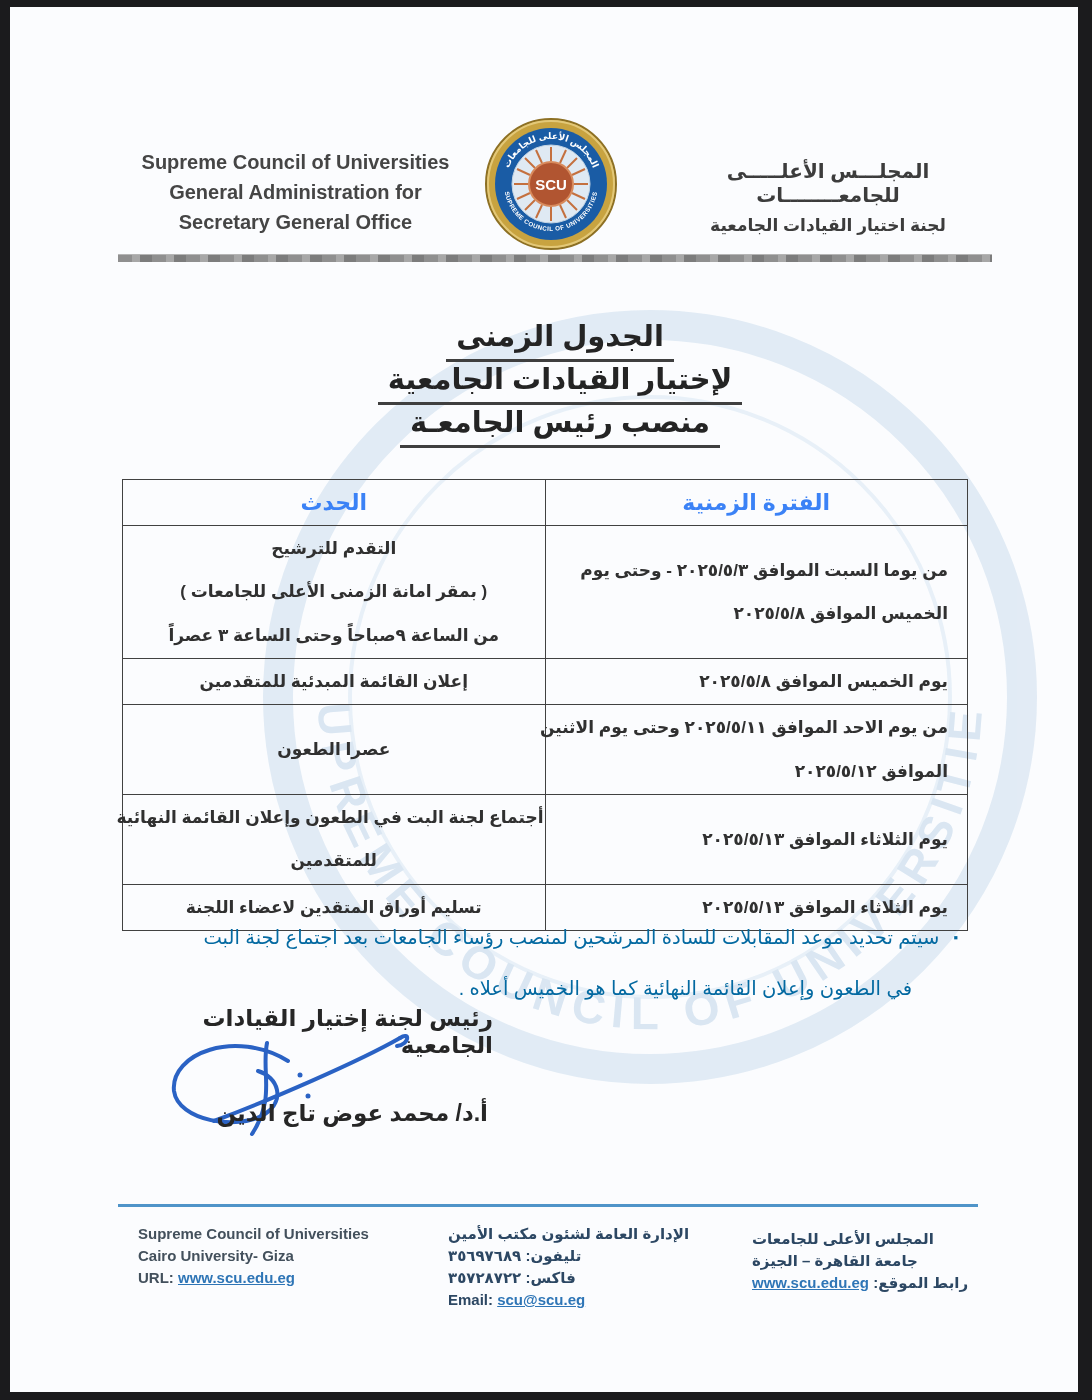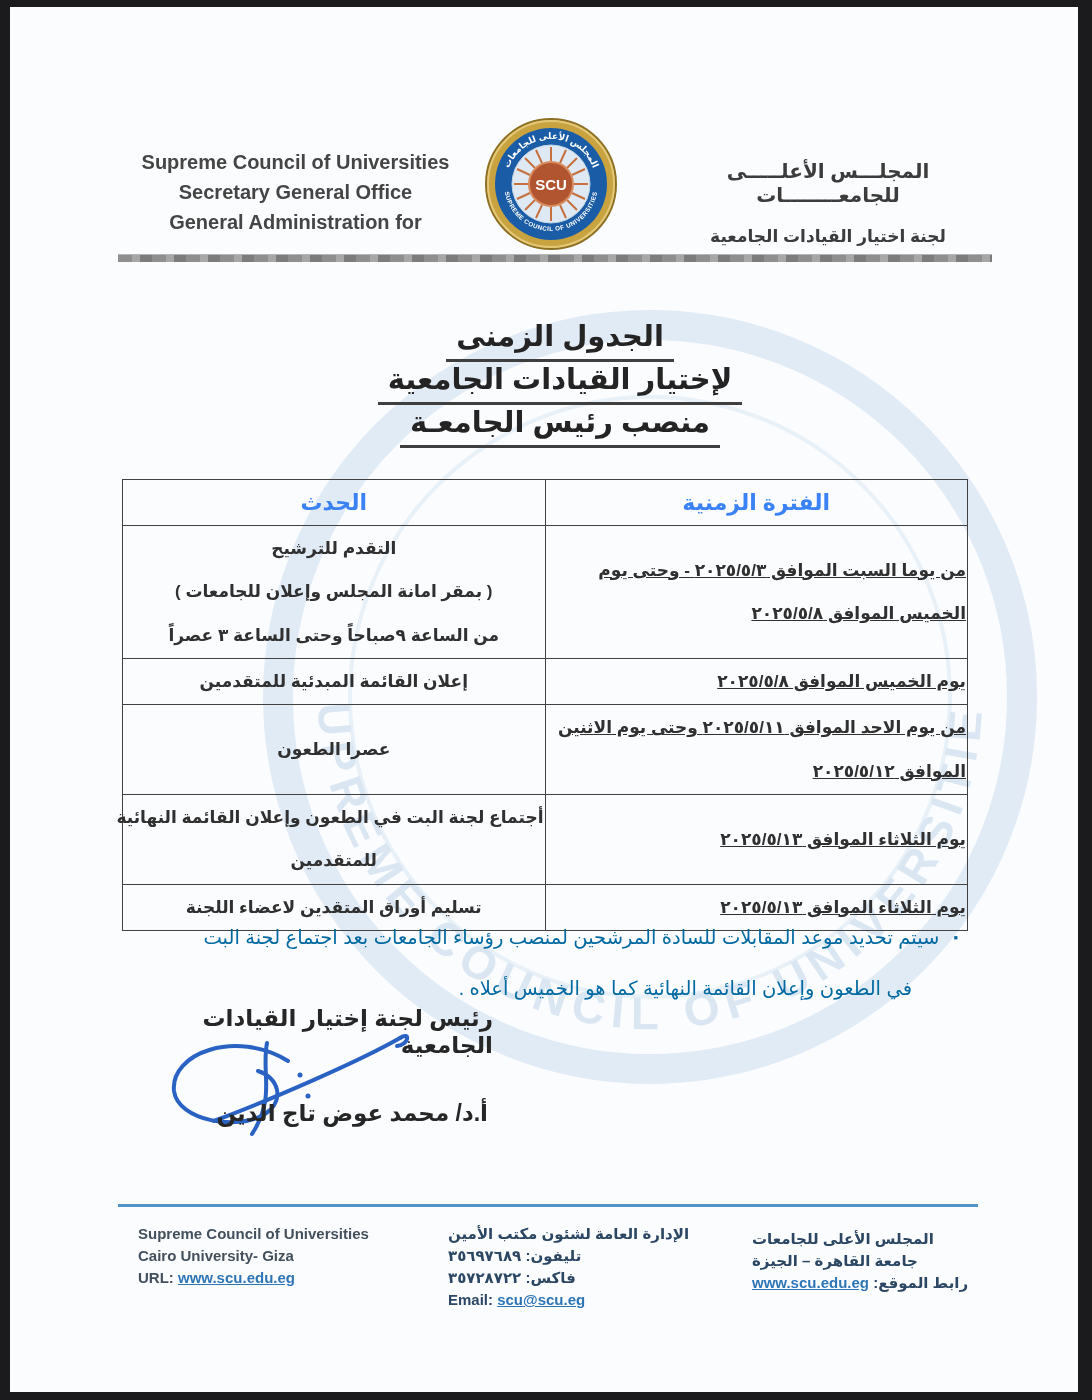--- a/index.html
+++ b/index.html
@@ -14,36 +14,36 @@
     background:#fbfcfe;overflow:hidden;
   }
   
   .watermark{position:absolute;left:0;top:0;width:100%;height:100%;pointer-events:none;}
   
   .header-en{position:absolute;left:118px;top:140px;width:335px;text-align:center;
     color:#454545;font-weight:bold;font-size:20px;line-height:30px;}
   .logo{position:absolute;left:474px;top:110px;width:134px;height:134px;}
   .header-ar{position:absolute;left:648px;top:152px;width:340px;text-align:center;
     direction:rtl;color:#3c3c3c;}
-  .header-ar .l1{font-size:20px;font-weight:800;margin-bottom:19px;letter-spacing:0;}
+  .header-ar .l1{font-size:20px;font-weight:800;margin-bottom:8px;letter-spacing:0;}
   .header-ar .l2{font-size:17px;font-weight:800;}
   .thick-divider{position:absolute;left:108px;top:247px;width:874px;height:7px;
     background:repeating-linear-gradient(90deg,#8f8f8f 0 14px,#a7a7a7 14px 22px,#7c7c7c 22px 34px);
     border-top:1px solid #b5b5b5;}
   
   .title{position:absolute;left:240px;top:312px;width:620px;text-align:center;direction:rtl;}
   .title .tline{display:inline-block;font-size:29px;font-weight:800;color:#242424;
     border-bottom:3px solid #3f3f3f;padding:0 10px 6px;margin-bottom:0;}
   
   table.sched{position:absolute;left:112px;top:472px;width:846px;border-collapse:collapse;
     direction:rtl;table-layout:fixed;}
   table.sched td,table.sched th{border:1.5px solid #414141;vertical-align:middle;
     color:#303030;font-weight:bold;}
   table.sched th{font-size:22px;height:43px;color:#3b82f6;}
-  td.period{text-align:right;padding-right:1px;font-size:17px;line-height:2.55;white-space:nowrap;text-decoration:underline;}
+  td.period{text-align:right;padding-right:19px;font-size:17px;line-height:2.55;white-space:nowrap;}
   td.event{text-align:center;font-size:17px;line-height:2.55;white-space:nowrap;}
   tr.r1{height:131px;} tr.r2{height:44px;} tr.r3{height:81px;} tr.r4{height:87px;} tr.r5{height:43px;}
   
   .note{position:absolute;left:118px;top:905px;width:830px;direction:rtl;color:#0369a1;
     font-size:19.5px;line-height:2.6;}
   .note .bullet{font-size:13px;vertical-align:2px;margin-left:14px;}
   .note .ln2{padding-right:46px;}
   
   .sig-title{position:absolute;left:123px;top:998px;width:360px;direction:rtl;text-align:right;
     font-size:23px;font-weight:800;color:#262626;}
@@ -74,22 +74,22 @@
         <path id="wmarc" d="M 308 690 A 332 332 0 0 0 972 690"></path>
       </defs>
       <text font-size="46" font-weight="bold" fill="#cfdfee" letter-spacing="8" font-family="Liberation Sans, DejaVu Sans, sans-serif">
         <textPath href="#wmarc" startOffset="50%" text-anchor="middle">SUPREME COUNCIL OF UNIVERSITIES</textPath>
       </text>
     </g>
   </svg>
 
   <div class="header-en">
     <div>Supreme Council of Universities</div>
+    <div>General Administration for</div>
     <div>Secretary General Office</div>
-    <div>General Administration for</div>
   </div>
 
   <svg class="logo" viewBox="0 0 134 134">
     <defs>
       <path id="logoTop" d="M 22 67 A 45 45 0 0 1 112 67"></path>
       <path id="logoBottom" d="M 20 67 A 47 47 0 0 0 114 67"></path>
     </defs>
     <circle cx="67" cy="67" r="65" fill="#c8a340" stroke="#8d7024" stroke-width="2"></circle>
     <circle cx="67" cy="67" r="63" fill="none" stroke="#e3c878" stroke-width="2"></circle>
     <circle cx="67" cy="67" r="56" fill="#1a5ca5"></circle>
@@ -141,21 +141,21 @@
       <th style="width:50%">الفترة الزمنية</th>
       <th style="width:50%">الحدث</th>
     </tr>
     <tr class="r1">
       <td class="period">
         <div>من يوما السبت الموافق ٢٠٢٥/٥/٣ - وحتى يوم</div>
         <div>الخميس الموافق ٢٠٢٥/٥/٨</div>
       </td>
       <td class="event">
         <div>التقدم للترشيح</div>
-        <div>( بمقر امانة المجلس وإعلان للجامعات )</div>
+        <div>( بمقر امانة الزمنى الأعلى للجامعات )</div>
         <div>من الساعة ٩صباحاً وحتى الساعة ٣ عصراً</div>
       </td>
     </tr>
     <tr class="r2">
       <td class="period">
         <div>يوم الخميس الموافق ٢٠٢٥/٥/٨</div>
       </td>
       <td class="event">
         <div>إعلان القائمة المبدئية للمتقدمين</div>
       </td>

